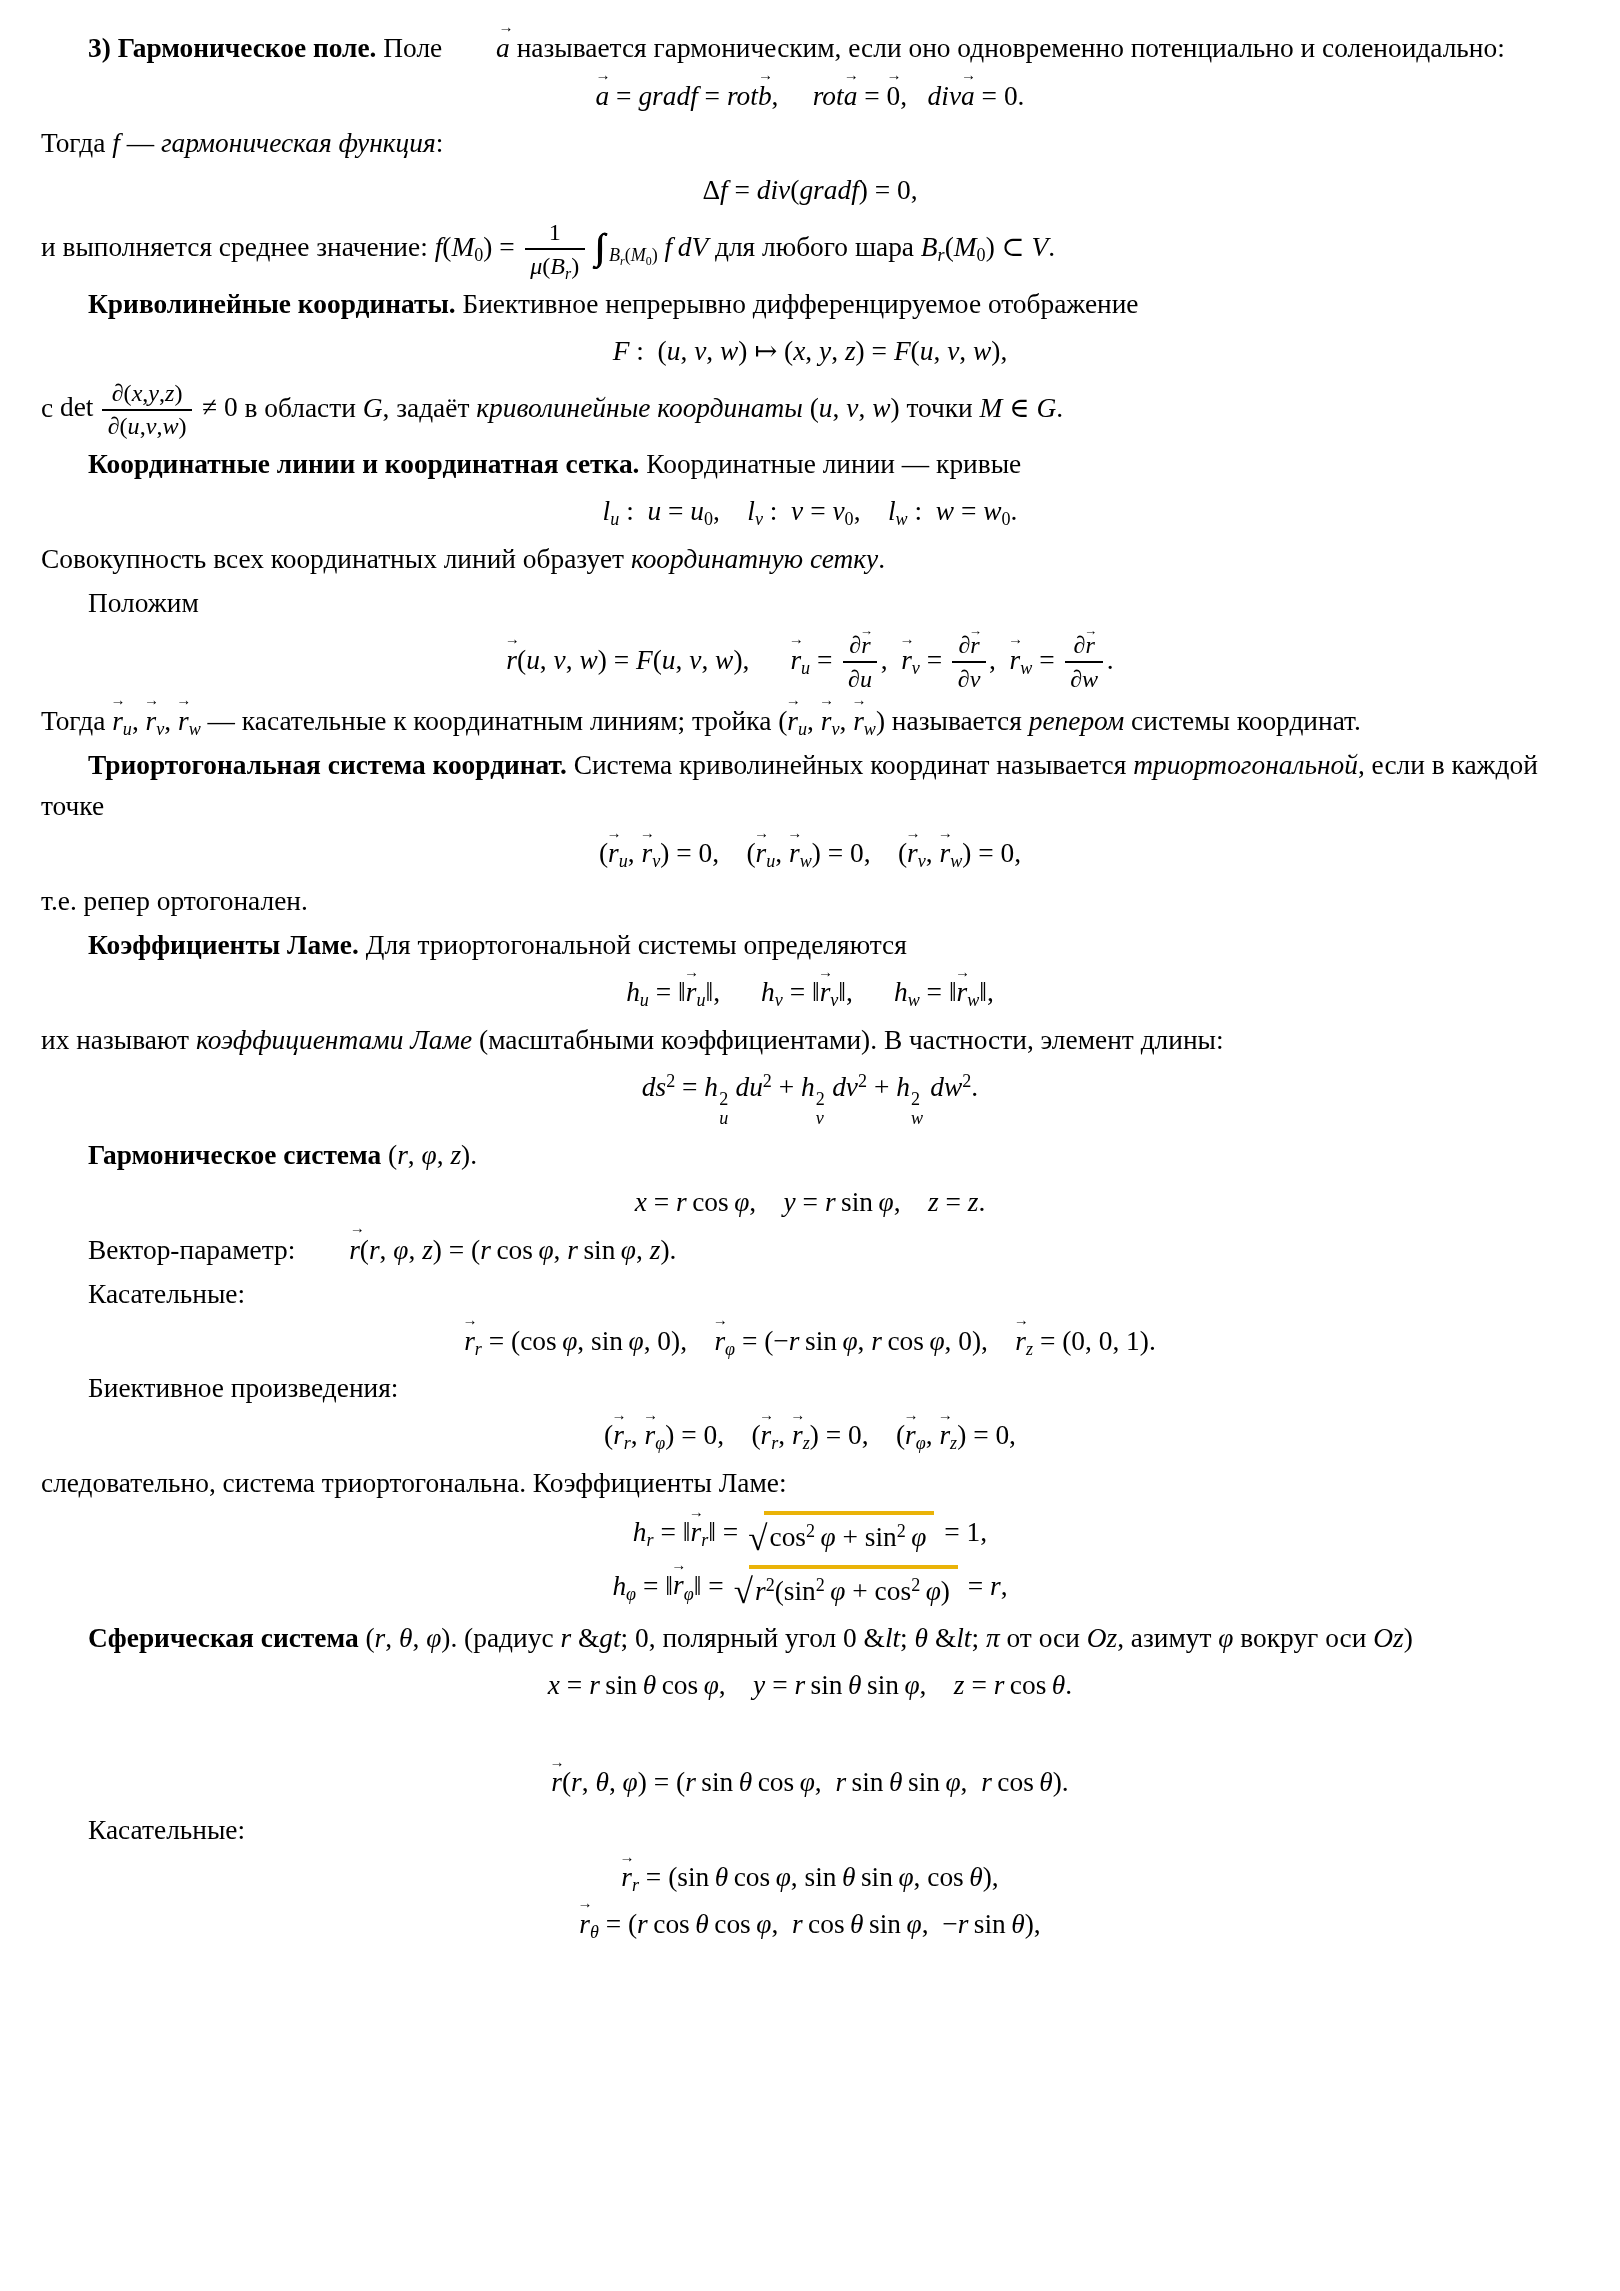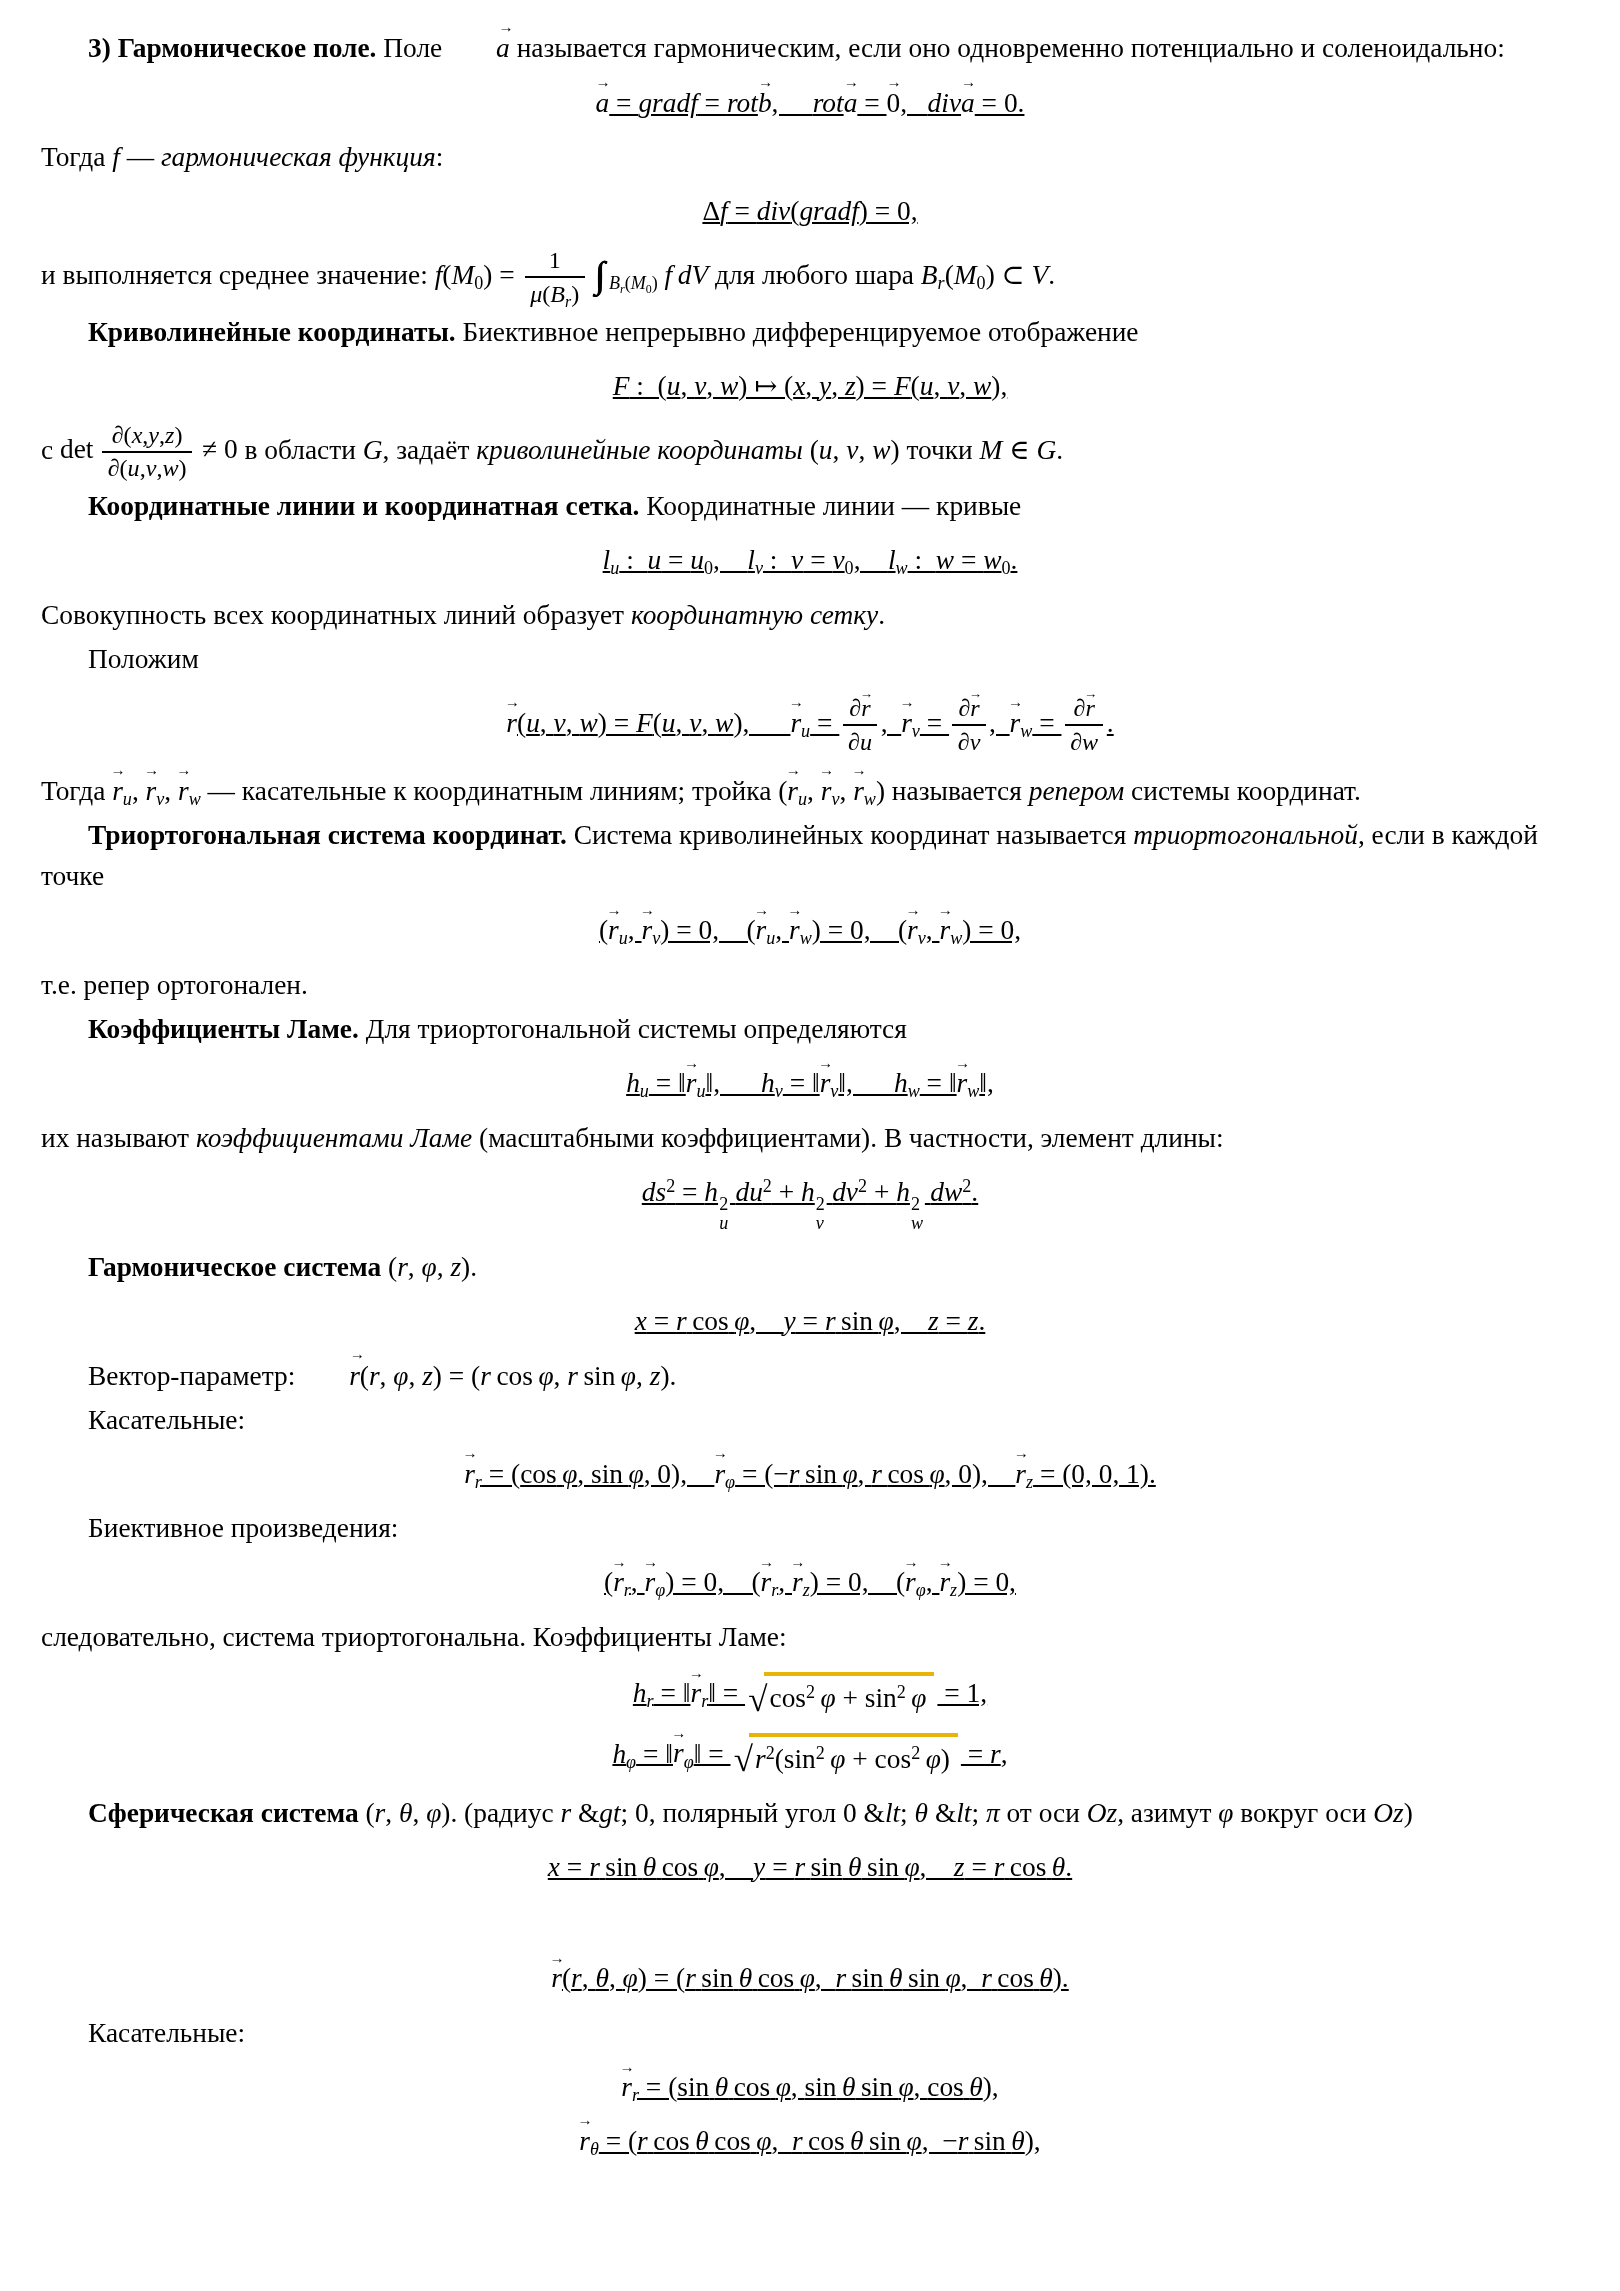--- a/index.html
+++ b/index.html
@@ -2,21 +2,21 @@
 <html><head>
 <meta charset="utf-8">
 <style>
   *{margin:0;padding:0;box-sizing:border-box;}
   html,body{background:#ffffff;}
   body{width:1620px;font-family:"Liberation Serif","DejaVu Serif",serif;}
   .page{width:1620px;min-height:2292px;background:#ffffff;color:#000;
         font-size:27.4px;line-height:1.5;padding:25.5px 41px 29px 41px;}
   .para{text-indent:47px;margin:2.9px 0;}
   .para.noind{text-indent:0;}
-  .eq{text-align:center;margin:14px 0;line-height:1.45;text-decoration:underline;}
+  .eq{text-align:center;margin:7px 0;line-height:1.45;}
   em,i{font-style:italic;}
   b{font-weight:bold;}
   .rm{font-style:normal;}
   sub,sup{font-size:0.66em;line-height:0;}
   sub{vertical-align:-0.3em;}
   sup{vertical-align:0.5em;}
   .vec{position:relative;display:inline-block;}
   .vec::before{content:"→";position:absolute;left:55%;transform:translateX(-50%);
                top:-0.55em;font-size:0.55em;font-style:normal;line-height:1;}
   .frac{display:inline-flex;flex-direction:column;vertical-align:middle;

